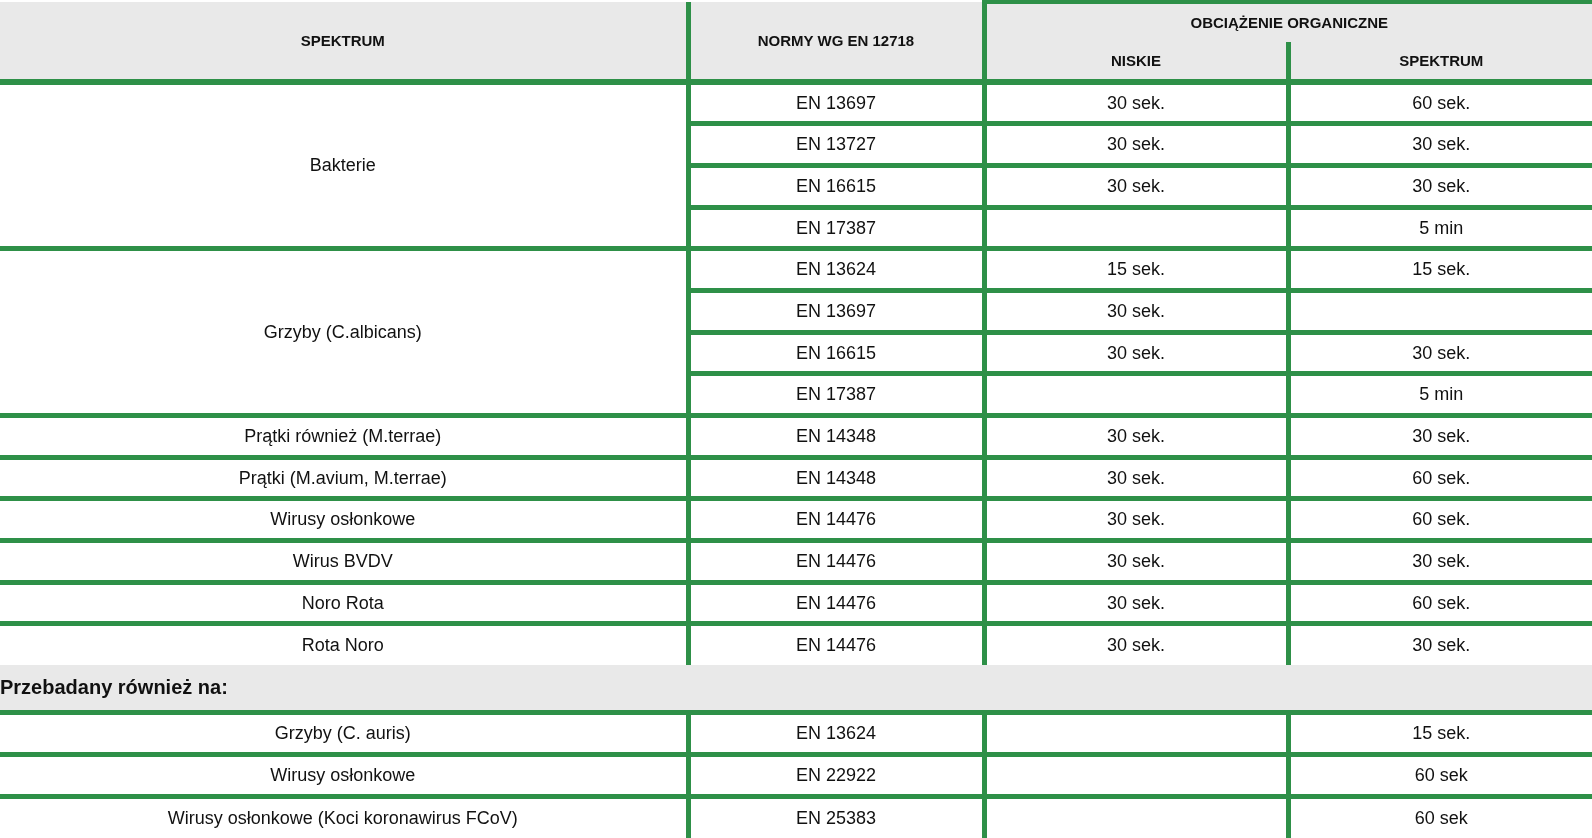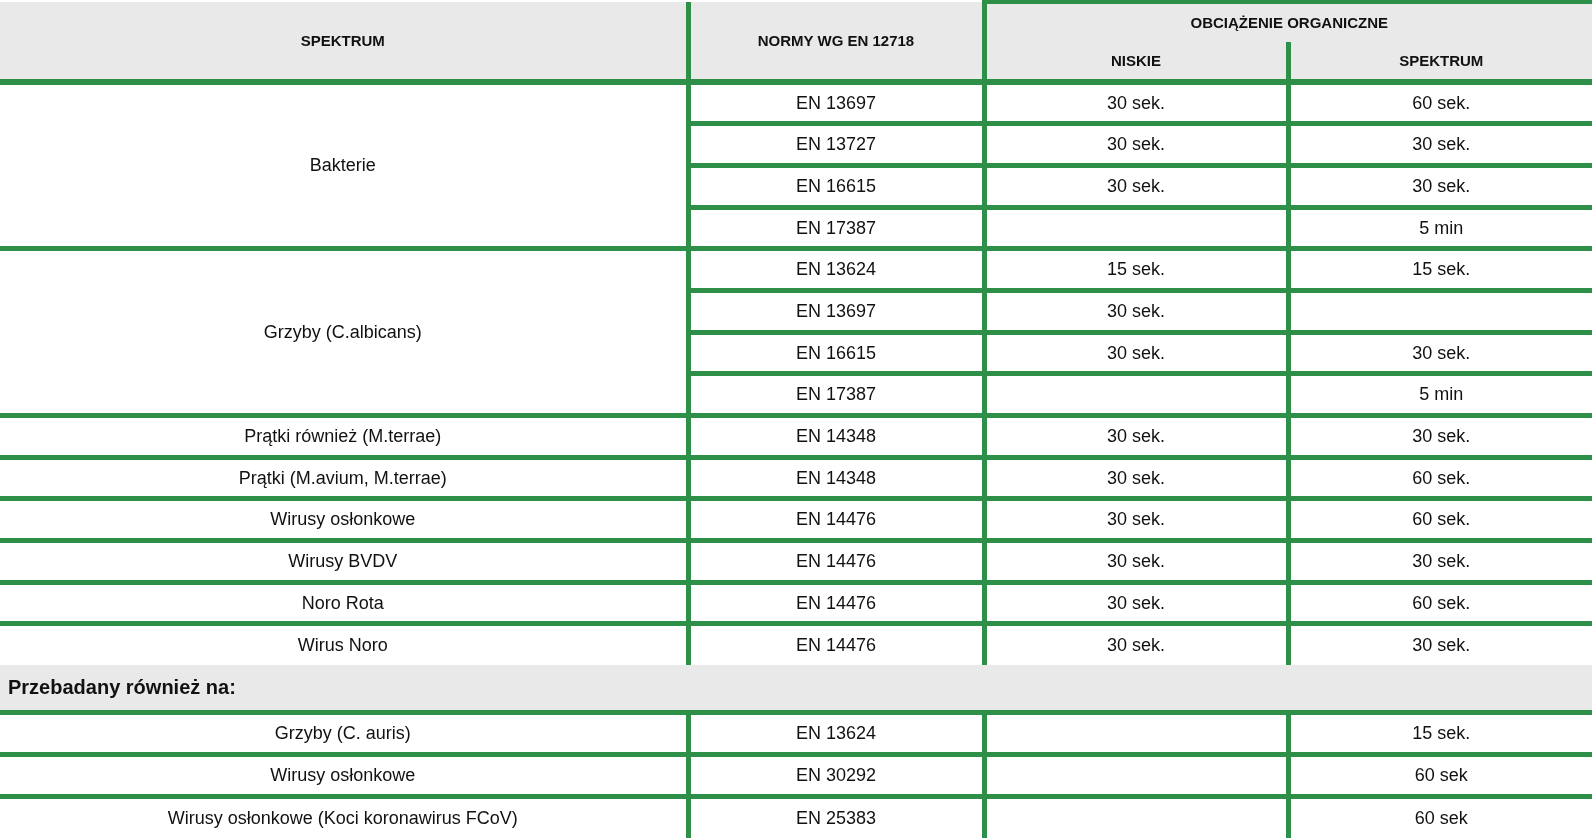--- a/index.html
+++ b/index.html
@@ -32,21 +32,20 @@
   tr.section-row{height:42px;}
   
   .vr{border-right:5px solid var(--green);margin-left:47px;}
   .bb{border-bottom:5px solid var(--green);}
   .hb{border-bottom:6px solid var(--green);}
   .tt{border-top:4px solid var(--green);}
   td.spec{font-weight:normal;}
   td.section-cell{
     background:var(--hdr-bg);
     text-align:left;font-weight:bold;font-size:20px;
-    padding-left:8px;
     border-bottom:5px solid var(--green);
   }
 </style>
 </head>
 <body>
 
 <div class="wrap">
 <table>
   <colgroup>
         <col class="c1">
@@ -123,51 +122,51 @@
       <td class="vr bb">30 sek.</td>
       <td class="bb">60 sek.</td>
     </tr>
     <tr>
       <td class="spec vr bb">Wirusy osłonkowe</td>
       <td class="vr bb">EN 14476</td>
       <td class="vr bb">30 sek.</td>
       <td class="bb">60 sek.</td>
     </tr>
     <tr>
-      <td class="spec vr bb">Wirusy BVDV</td>
+      <td class="spec vr bb">Wirus BVDV</td>
       <td class="vr bb">EN 14476</td>
       <td class="vr bb">30 sek.</td>
       <td class="bb">30 sek.</td>
     </tr>
     <tr>
       <td class="spec vr bb">Noro Rota</td>
       <td class="vr bb">EN 14476</td>
       <td class="vr bb">30 sek.</td>
       <td class="bb">60 sek.</td>
     </tr>
     <tr>
-      <td class="spec vr">Wirus Noro</td>
+      <td class="spec vr">Rota Noro</td>
       <td class="vr">EN 14476</td>
       <td class="vr">30 sek.</td>
       <td>30 sek.</td>
     </tr>
 
     <tr class="section-row">
       <td colspan="4" class="section-cell">Przebadany również na:</td>
     </tr>
 
     <tr>
       <td class="spec vr bb">Grzyby (C. auris)</td>
       <td class="vr bb">EN 13624</td>
       <td class="vr bb"></td>
       <td class="bb">15 sek.</td>
     </tr>
     <tr>
       <td class="spec vr bb">Wirusy osłonkowe</td>
-      <td class="vr bb">EN 30292</td>
+      <td class="vr bb">EN 22922</td>
       <td class="vr bb"></td>
       <td class="bb">60 sek</td>
     </tr>
     <tr>
       <td class="spec vr">Wirusy osłonkowe (Koci koronawirus FCoV)</td>
       <td class="vr">EN 25383</td>
       <td class="vr"></td>
       <td>60 sek</td>
     </tr>
   </tbody>

